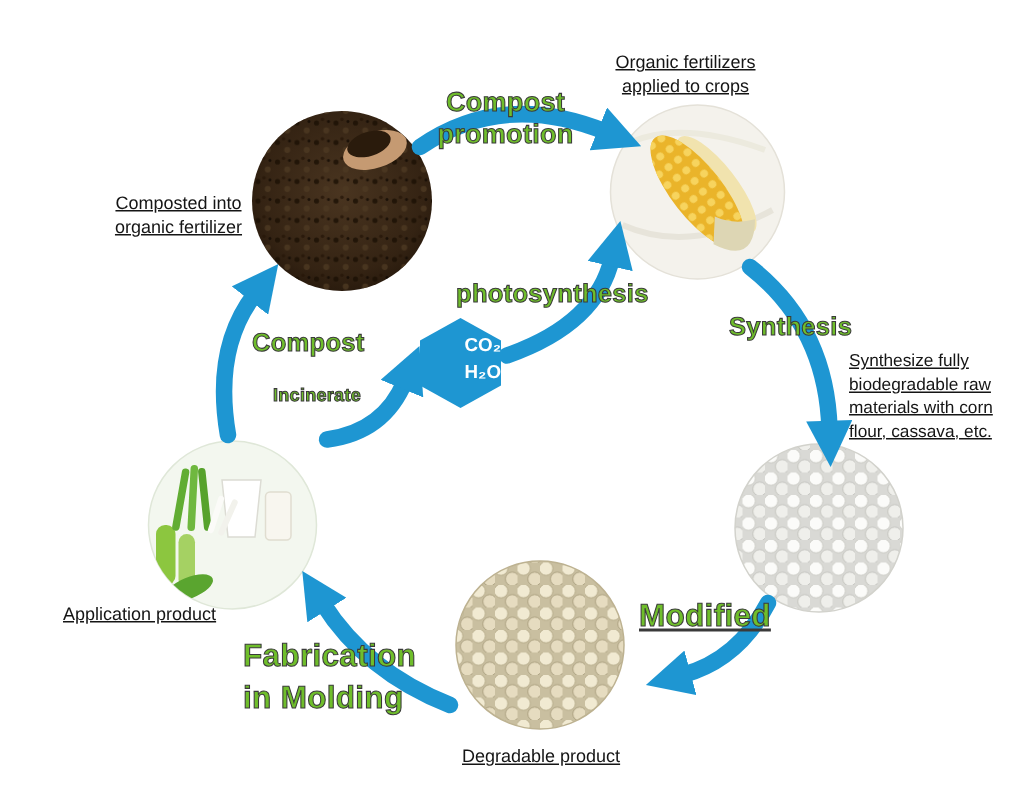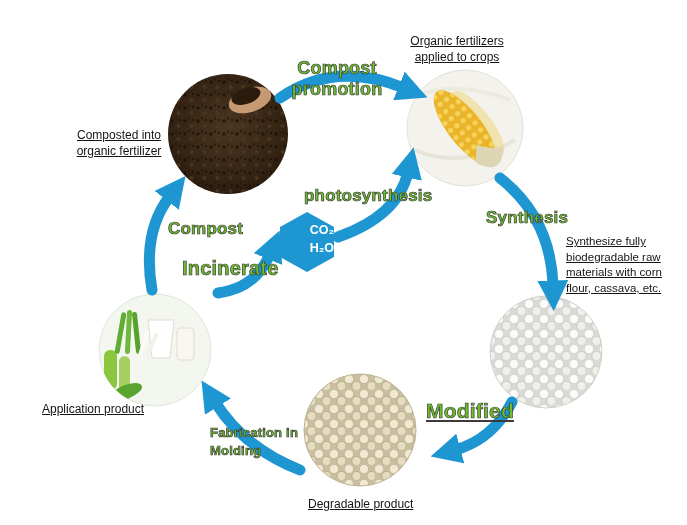--- a/index.html
+++ b/index.html
@@ -134,23 +134,23 @@
       <path d="M 338 237 Q 398 216 408 172" marker-end="url(#ah)"></path>
     </g>
 
     <polygon points="307,212 334,227 334,257 307,272 280,257 280,227" fill="#1e96d2"></polygon>
   </svg>
 
   <div class="glabel wrap center-txt" style="left:284px;top:58px;width:106px;font-size:18px;">Compost promotion</div>
   <div class="glabel" style="left:292px;top:186px;margin-left:12px;">photosynthesis</div>
   <div class="glabel" style="left:486px;top:208px;">Synthesis</div>
   <div class="glabel" style="left:124px;top:219px;margin-left:44px;">Compost</div>
-  <div class="glabel" style="left:182px;top:257px;font-size:20px;">Incinerate</div>
+  <div class="glabel" style="left:182px;top:257px;font-size:12px;">Incinerate</div>
   <div class="glabel" style="left:426px;top:399px;font-size:21px;text-decoration:underline;">Modified</div>
-  <div class="glabel wrap" style="left:162px;top:424px;width:114px;font-size:13px;line-height:1.35;margin-left:48px;">Fabrication in Molding</div>
+  <div class="glabel wrap" style="left:162px;top:424px;width:114px;font-size:21px;line-height:1.35;">Fabrication in Molding</div>
 
   <div class="caption center-txt" style="left:398px;top:33px;width:118px;">Organic fertilizers applied to crops</div>
   <div class="caption center-txt" style="left:66px;top:127px;width:106px;">Composted into organic fertilizer</div>
   <div class="caption" style="left:42px;top:401px;white-space:nowrap;">Application product</div>
   <div class="caption" style="left:566px;top:234px;width:104px;font-size:11.5px;">Synthesize fully biodegradable raw materials with corn flour, cassava, etc.</div>
   <div class="caption" style="left:308px;top:496px;white-space:nowrap;text-align:center;">Degradable product</div>
 
   <div class="hexlabel">
     <div>CO₂</div>
     <div>H₂O</div>

